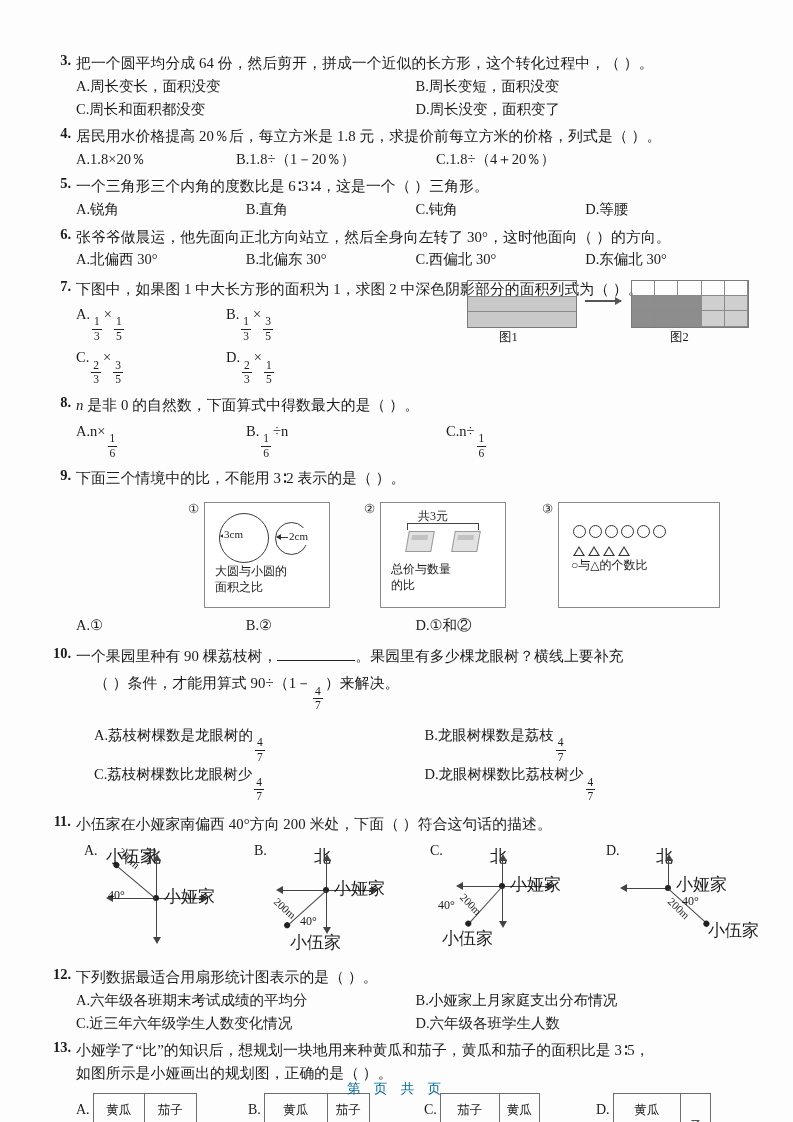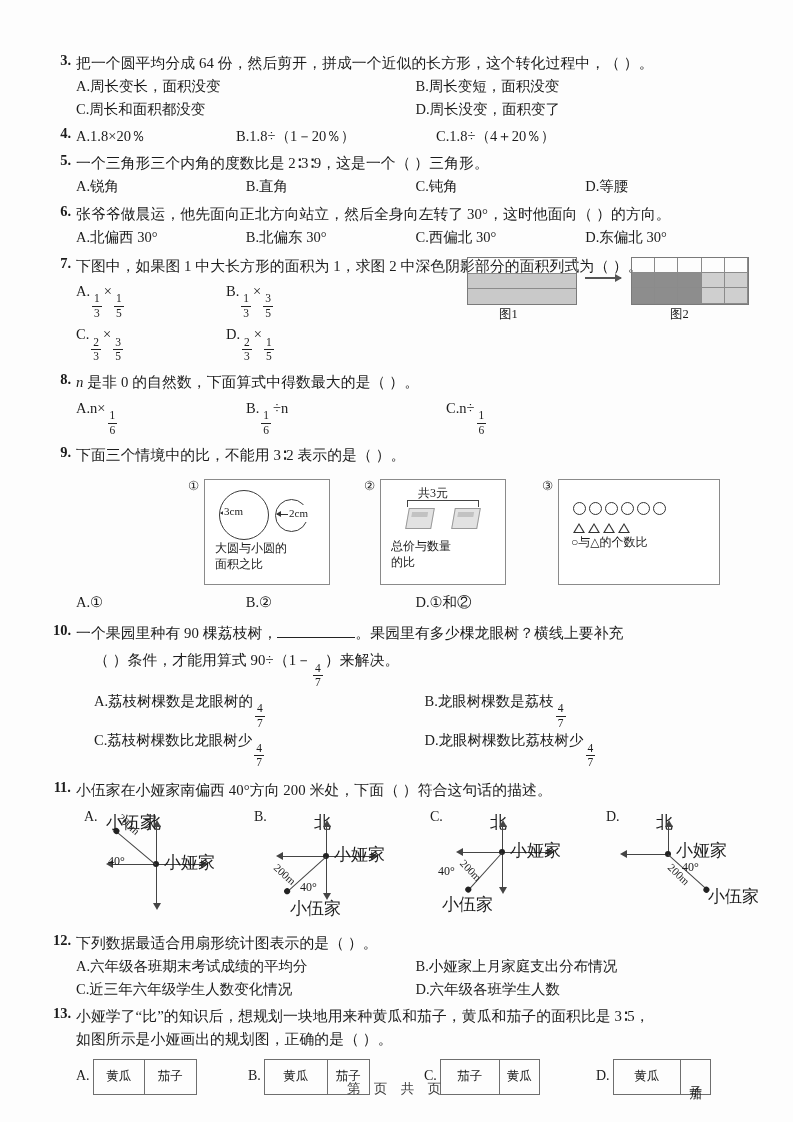--- a/index.html
+++ b/index.html
@@ -75,21 +75,21 @@
   .txs{position:absolute;font-size:11px;white-space:nowrap;}
 
   
   .q13wrap{position:relative;height:52px;margin-top:4px;}
   .rgrp{position:absolute;display:flex;align-items:flex-start;}
   .rlbl{font-size:14px;margin-right:3px;line-height:34px;}
   .rect{display:flex;border:1px solid #6e6e6e;height:34px;}
   .cell{display:flex;align-items:center;justify-content:center;font-size:12.5px;line-height:1.05;text-align:center;box-sizing:border-box;}
   .cell+.cell{border-left:1px solid #6e6e6e;}
 
-  .footer{position:absolute;left:0;bottom:24px;width:793px;text-align:center;font-size:13.5px;letter-spacing:5px;color:#404040;}
+  .footer{position:absolute;left:0;bottom:24px;width:793px;text-align:center;font-size:13.5px;letter-spacing:5px;color:#0369a1;}
 </style>
 </head>
 <body>
 
 <div class="page">
  <div class="sheet">
 
   <div class="q">
     <div class="qnum">3.</div>
     <div class="qbody">
@@ -99,32 +99,33 @@
         <div class="opt">B.周长变短，面积没变</div>
         <div class="opt">C.周长和面积都没变</div>
         <div class="opt">D.周长没变，面积变了</div>
       </div>
     </div>
   </div>
 
   <div class="q">
     <div class="qnum">4.</div>
     <div class="qbody">
+      <div class="stem">居民用水价格提高 20％后，每立方米是 1.8 元，求提价前每立方米的价格，列式是（      ）。</div>
       <div class="opts">
         <div class="opt" style="width:160px">A.1.8×20％</div>
         <div class="opt" style="width:200px">B.1.8÷（1－20％）</div>
         <div class="opt">C.1.8÷（4＋20％）</div>
       </div>
     </div>
   </div>
 
   <div class="q">
     <div class="qnum">5.</div>
     <div class="qbody">
-      <div class="stem">一个三角形三个内角的度数比是 2∶3∶9，这是一个（      ）三角形。</div>
+      <div class="stem">一个三角形三个内角的度数比是 6∶3∶4，这是一个（      ）三角形。</div>
       <div class="opts w4">
         <div class="opt">A.锐角</div>
         <div class="opt">B.直角</div>
         <div class="opt">C.钝角</div>
         <div class="opt">D.等腰</div>
       </div>
     </div>
   </div>
 
   <div class="q">
@@ -305,21 +306,21 @@
     <div class="qbody">
       <div class="stem">
         <span>一个果园里种有 90 棵荔枝树，</span><span class="ul"></span><span>。果园里有多少棵龙眼树？横线上要补充</span>
       </div>
       <div class="stem indent" style="margin-top:4px">
         <span>（      ）条件，才能用算式 90÷（1－</span><span class="fr">
               <span class="n">4</span>
               <span class="d">7</span>
             </span><span>）来解决。</span>
       </div>
-      <div class="opts w2 indent" style="margin-top:1px;line-height:2.3">
+      <div class="opts w2 indent" style="margin-top:12px;line-height:2.3">
         <div class="opt"><span>A.</span><span>荔枝树棵数是龙眼树的</span><span class="fr">
                 <span class="n">4</span>
                 <span class="d">7</span>
               </span></div>
         <div class="opt"><span>B.</span><span>龙眼树棵数是荔枝</span><span class="fr">
                 <span class="n">4</span>
                 <span class="d">7</span>
               </span></div>
         <div class="opt"><span>C.</span><span>荔枝树棵数比龙眼树少</span><span class="fr">
                 <span class="n">4</span>

